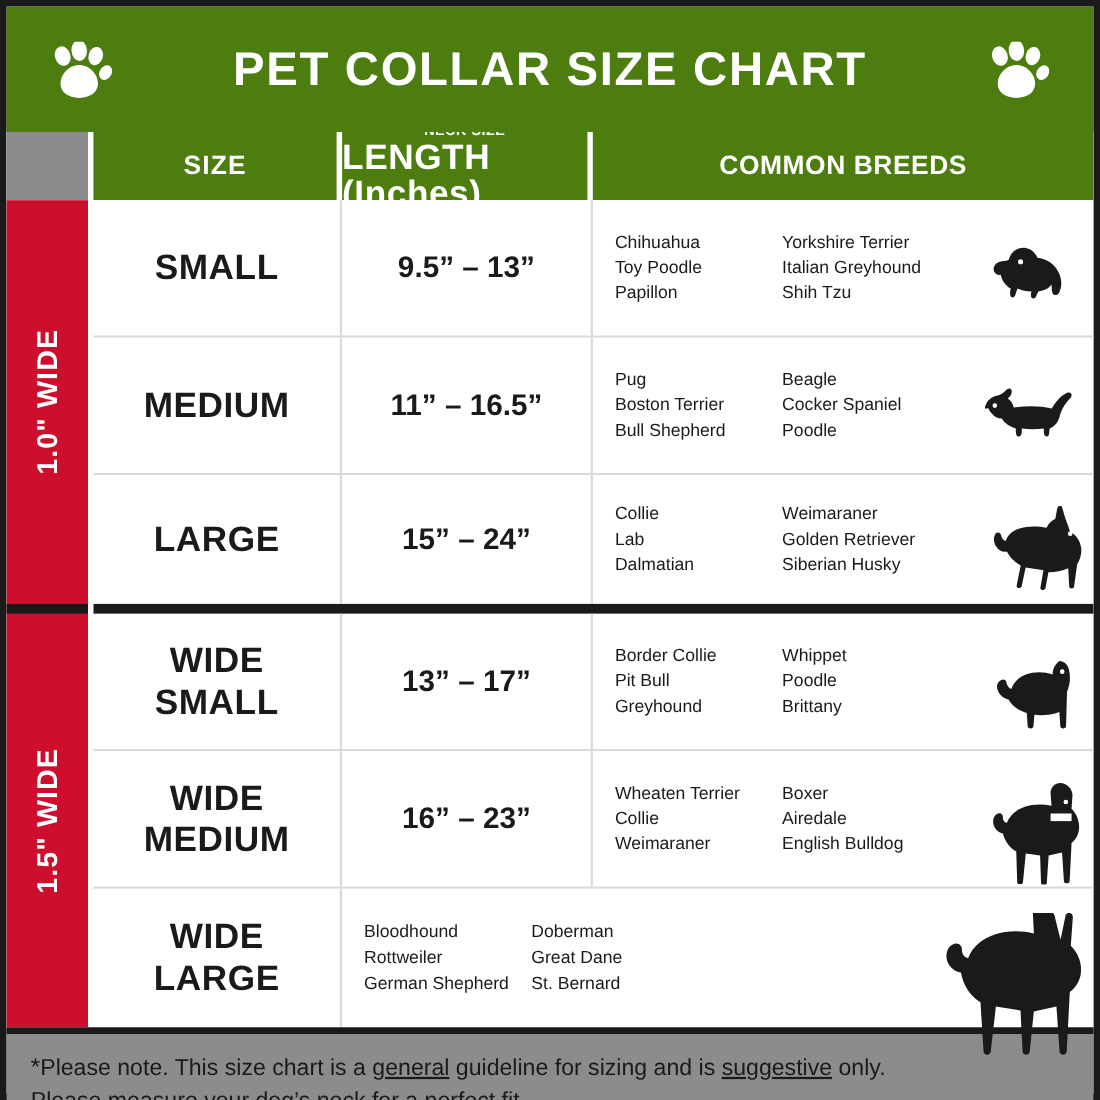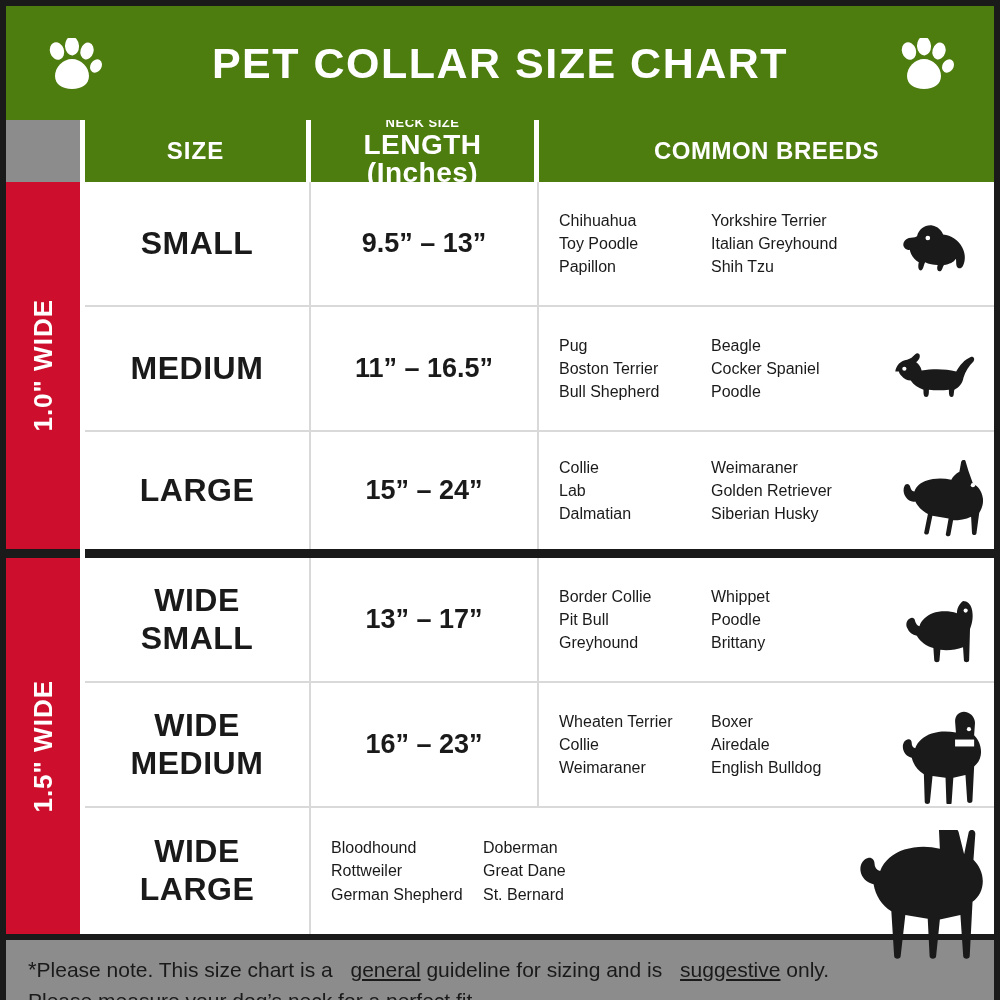--- a/index.html
+++ b/index.html
@@ -73,24 +73,23 @@
   .h-size { width: 226px; font-size: 24px; letter-spacing: 1px; }
   .h-len { width: 228px; }
   .h-breed { flex: 1; font-size: 24px; letter-spacing: 0.5px; }
   .h-len .small-lbl {
     font-size: 13px;
     letter-spacing: 0.5px;
     line-height: 1;
     margin-bottom: 2px;
   }
   .h-len .big-lbl {
-    font-size: 28px;
+    font-size: 32px;
     letter-spacing: 0.5px;
     line-height: 1;
-    text-align: center;
   }
 
   
   .body-wrap {
     display: flex;
     height: 752px;
   }
   .side-col {
     width: 74px;
     display: flex;
@@ -189,21 +188,21 @@
     box-sizing: border-box;
     padding: 14px 22px 0 22px;
     position: relative;
   }
   .footer p {
     margin: 0;
     color: #1a1a1a;
     font-size: 21px;
     line-height: 1.45;
   }
-  .footer .u { text-decoration: underline; margin-left: 12px; }
+  .footer .u { text-decoration: underline; }
   .star { font-size: 22px; }
 </style>
 </head>
 <body>
 
 <div id="chart">
 
   <div class="header">
     <span class="paw left">
       <svg viewBox="0 0 56 52" width="56" height="52">

